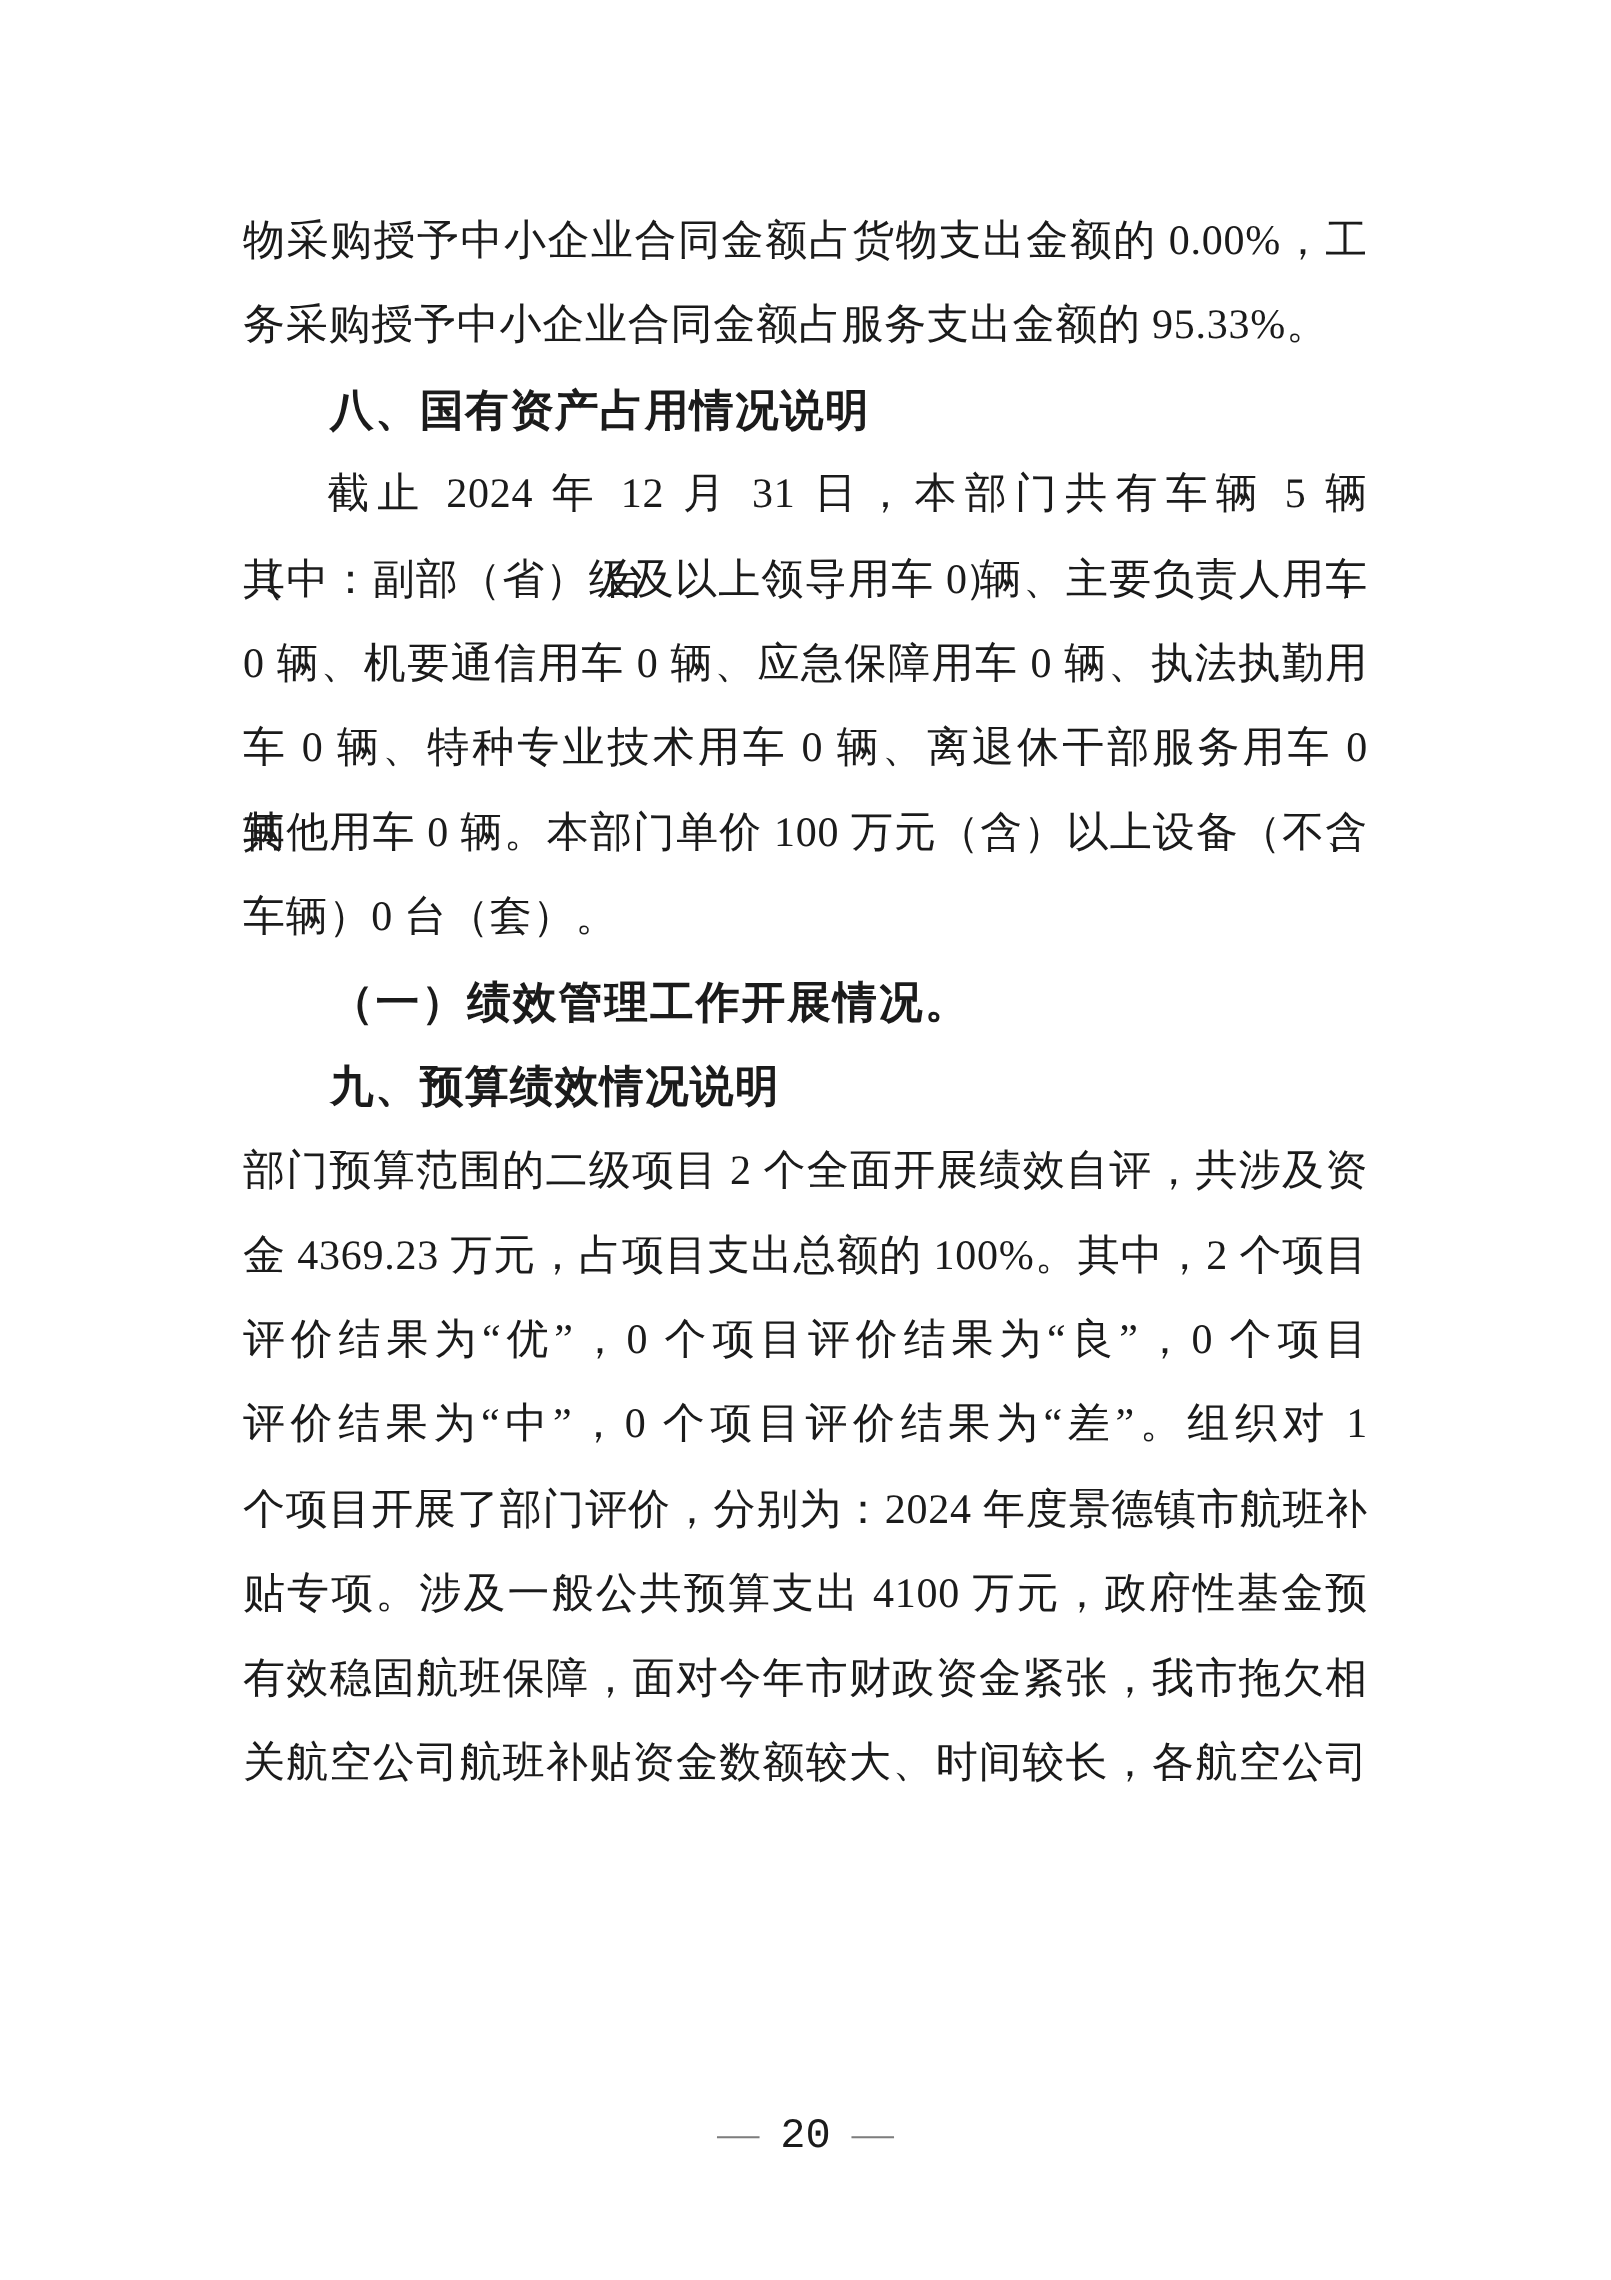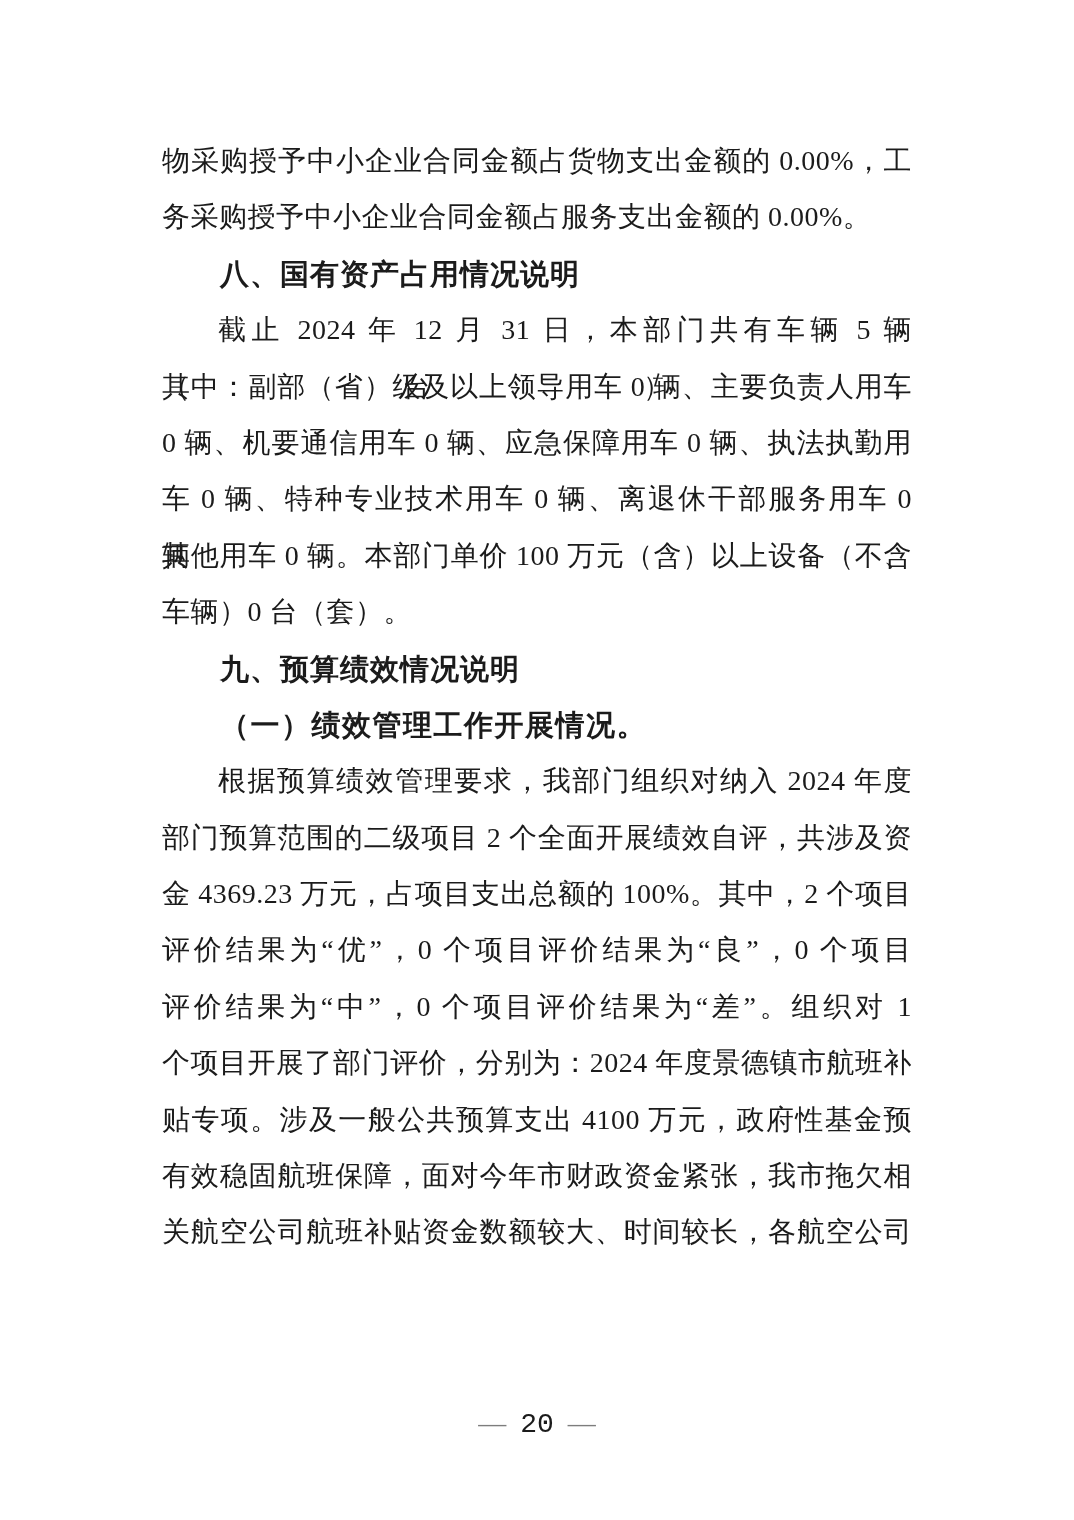--- a/index.html
+++ b/index.html
@@ -76,31 +76,30 @@
     color:var(--text-color);
     font-family:Liberation Mono, monospace;
   }
 </style>
 </head>
 <body>
 
 <div class="page">
   <div class="text-block" id="text-block">
       <div class="line body fill">物采购授予中小企业合同金额占货物支出金额的 0.00%，工</div>
-      <div class="line body">务采购授予中小企业合同金额占服务支出金额的 0.00%。</div>
+      <div class="line body">务采购授予中小企业合同金额占服务支出金额的 95.33%。</div>
       <div class="line heading-hei indent">八、国有资产占用情况说明</div>
       <div class="line body fill indent">截止 2024 年 12 月 31 日，本部门共有车辆 5 辆（台），</div>
       <div class="line body fill">其中：副部（省）级及以上领导用车 0 辆、主要负责人用车</div>
       <div class="line body fill">0 辆、机要通信用车 0 辆、应急保障用车 0 辆、执法执勤用</div>
       <div class="line body fill">车 0 辆、特种专业技术用车 0 辆、离退休干部服务用车 0 辆、</div>
       <div class="line body fill">其他用车 0 辆。本部门单价 100 万元（含）以上设备（不含</div>
       <div class="line body">车辆）0 台（套）。</div>
+      <div class="line heading-kai indent">（一）绩效管理工作开展情况。</div>
       <div class="line heading-hei indent">九、预算绩效情况说明</div>
-      <div class="line heading-kai indent">（一）绩效管理工作开展情况。</div>
-      <div class="line body fill indent">根据预算绩效管理要求，我部门组织对纳入 2024 年度</div>
       <div class="line body fill">部门预算范围的二级项目 2 个全面开展绩效自评，共涉及资</div>
       <div class="line body fill">金 4369.23 万元，占项目支出总额的 100%。其中，2 个项目</div>
       <div class="line body fill">评价结果为“优”，0 个项目评价结果为“良”，0 个项目</div>
       <div class="line body fill">评价结果为“中”，0 个项目评价结果为“差”。组织对 1</div>
       <div class="line body fill">个项目开展了部门评价，分别为：2024 年度景德镇市航班补</div>
       <div class="line body fill">贴专项。涉及一般公共预算支出 4100 万元，政府性基金预</div>
       <div class="line body fill">有效稳固航班保障，面对今年市财政资金紧张，我市拖欠相</div>
       <div class="line body fill">关航空公司航班补贴资金数额较大、时间较长，各航空公司</div>
     </div>
   <div class="footer">

